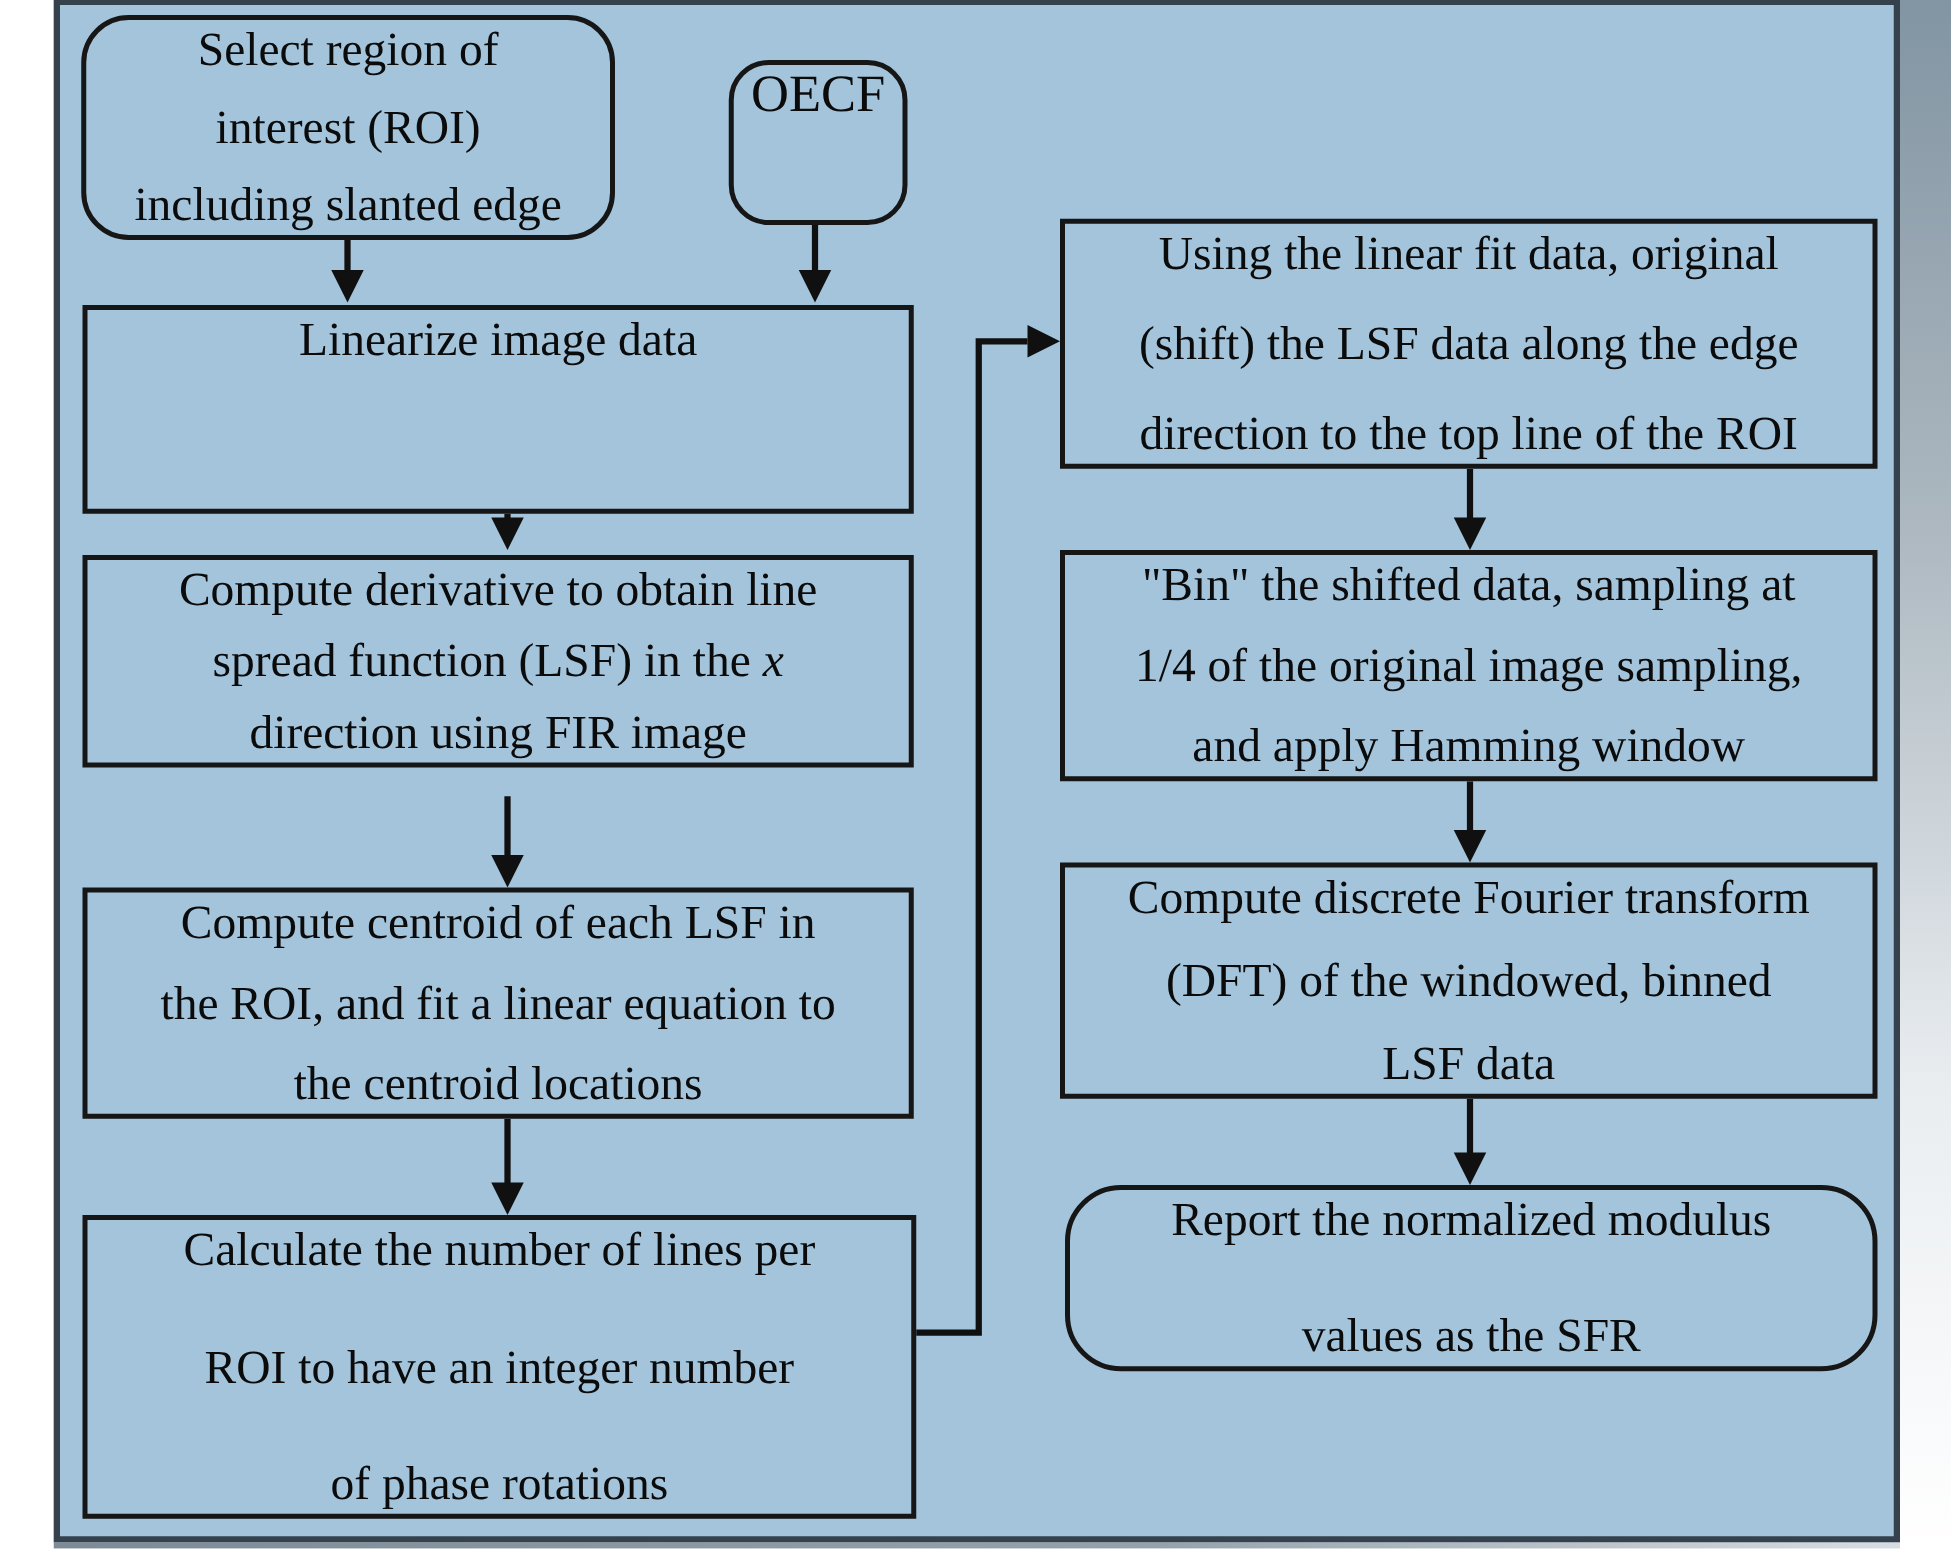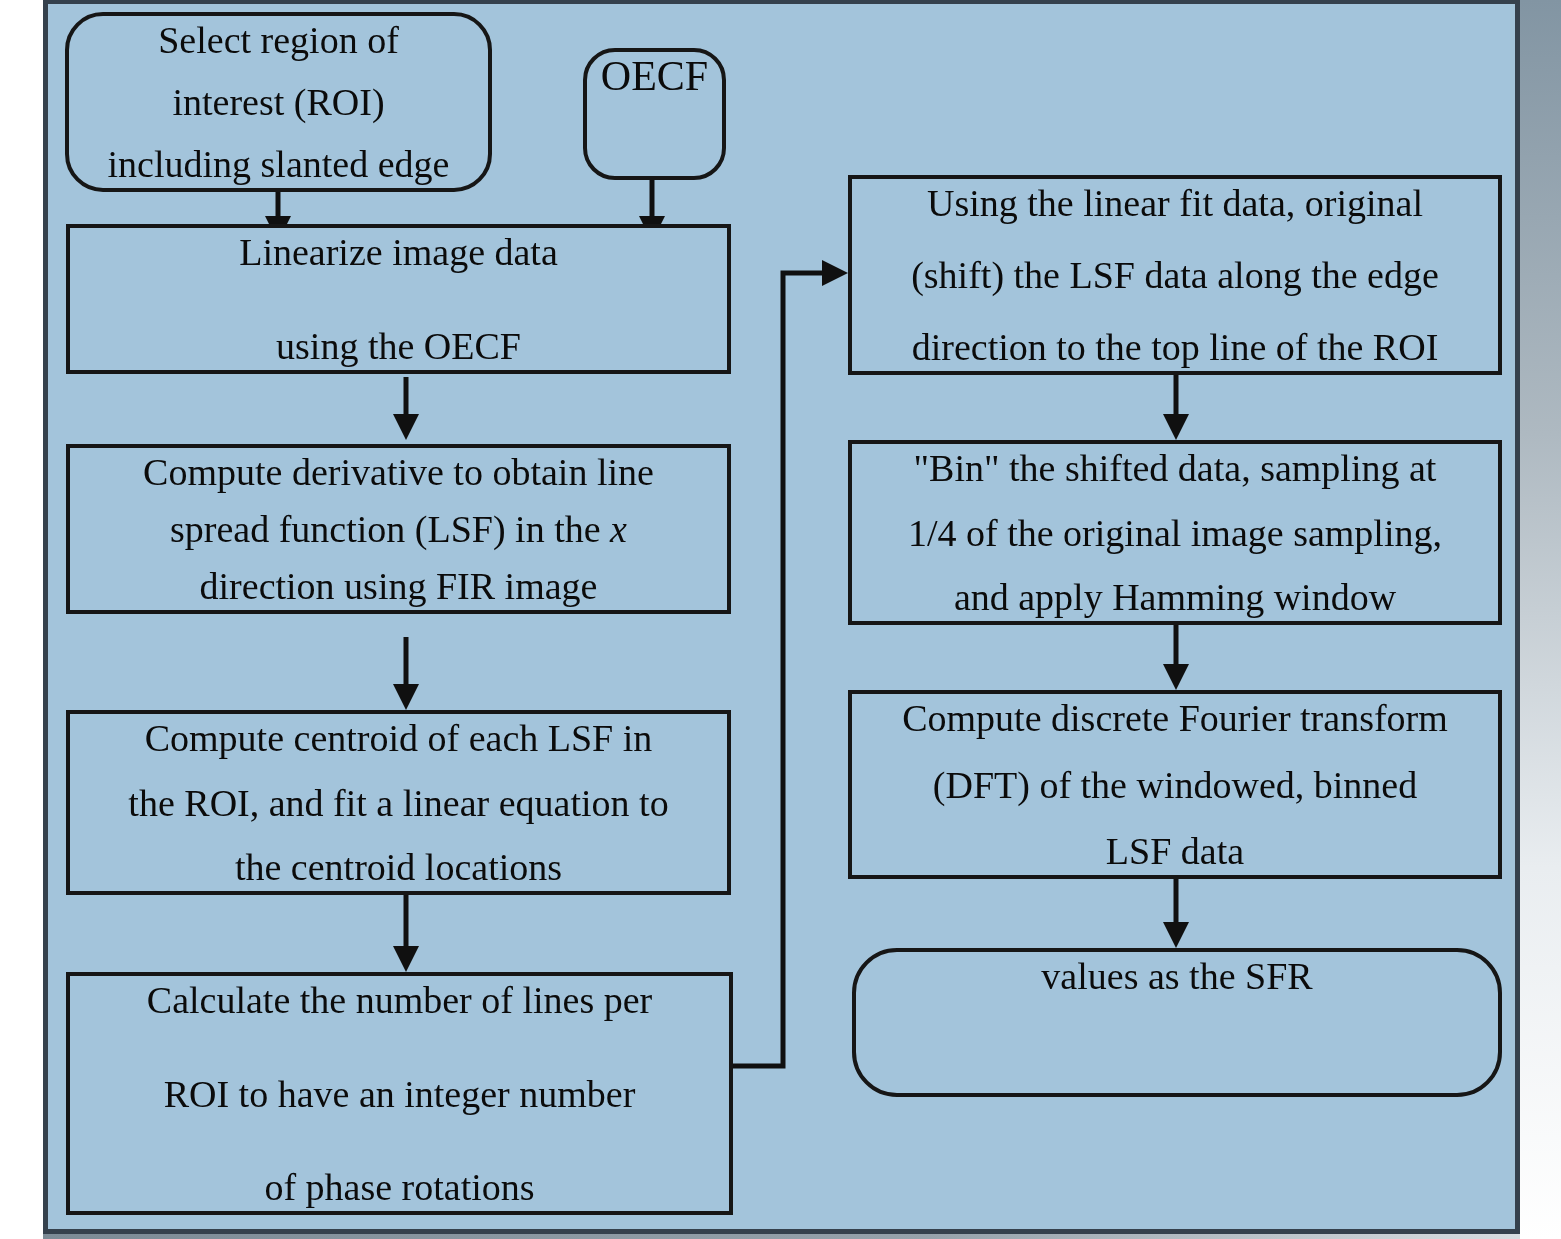--- a/index.html
+++ b/index.html
@@ -47,21 +47,21 @@
     font-size: 38px;
     line-height: 48px;
     white-space: pre-wrap;
   }
   .node.rounded { border-radius: 38px; }
   .node .ln { width: 100%; }
   .var-italic { font-style: italic; }
 
   #n-select    { left: 65px;  top: 12px;  width: 427px; height: 180px; }
   #n-oecf     { left: 583px; top: 48px;  width: 143px; height: 132px; border-radius: 32px; font-size: 42px; }
-  #n-linearize { left: 66px;  top: 224px; width: 665px; height: 150px; }
+  #n-linearize { left: 66px;  top: 244px; width: 665px; height: 167px; }
   #n-derivative{ left: 66px;  top: 444px; width: 665px; height: 170px; }
   #n-centroid  { left: 66px;  top: 710px; width: 665px; height: 185px; }
   #n-phase     { left: 66px;  top: 972px; width: 667px; height: 243px; }
   #n-project   { left: 848px; top: 175px; width: 654px; height: 200px; }
   #n-bin       { left: 848px; top: 440px; width: 654px; height: 185px; }
   #n-dft       { left: 848px; top: 690px; width: 654px; height: 189px; }
   #n-report    { left: 852px; top: 948px; width: 650px; height: 149px; border-radius: 45px; }
 
   svg.arrows {
     position: absolute;
@@ -120,21 +120,20 @@
     <div class="ln">interest (ROI)</div>
     <div class="ln">including slanted edge</div>
   </div>
 
   <div class="node rounded" id="n-oecf">
     <div class="ln">OECF</div>
   </div>
 
   <div class="node" id="n-linearize">
     <div class="ln">Linearize image data</div>
-    <div class="ln">using the OECF</div>
   </div>
 
   <div class="node" id="n-derivative">
     <div class="ln">Compute derivative to obtain line</div>
     <div class="ln"><span>spread function (LSF) in the </span><span class="var-italic">x</span></div>
     <div class="ln">direction using FIR image</div>
   </div>
 
   <div class="node" id="n-centroid">
     <div class="ln">Compute centroid of each LSF in</div>
@@ -160,16 +159,17 @@
     <div class="ln">and apply Hamming window</div>
   </div>
 
   <div class="node" id="n-dft">
     <div class="ln">Compute discrete Fourier transform</div>
     <div class="ln">(DFT) of the windowed, binned</div>
     <div class="ln">LSF data</div>
   </div>
 
   <div class="node rounded" id="n-report">
+    <div class="ln">Report the normalized modulus</div>
     <div class="ln">values as the SFR</div>
   </div>
 
 </div>
 
 </body></html>

